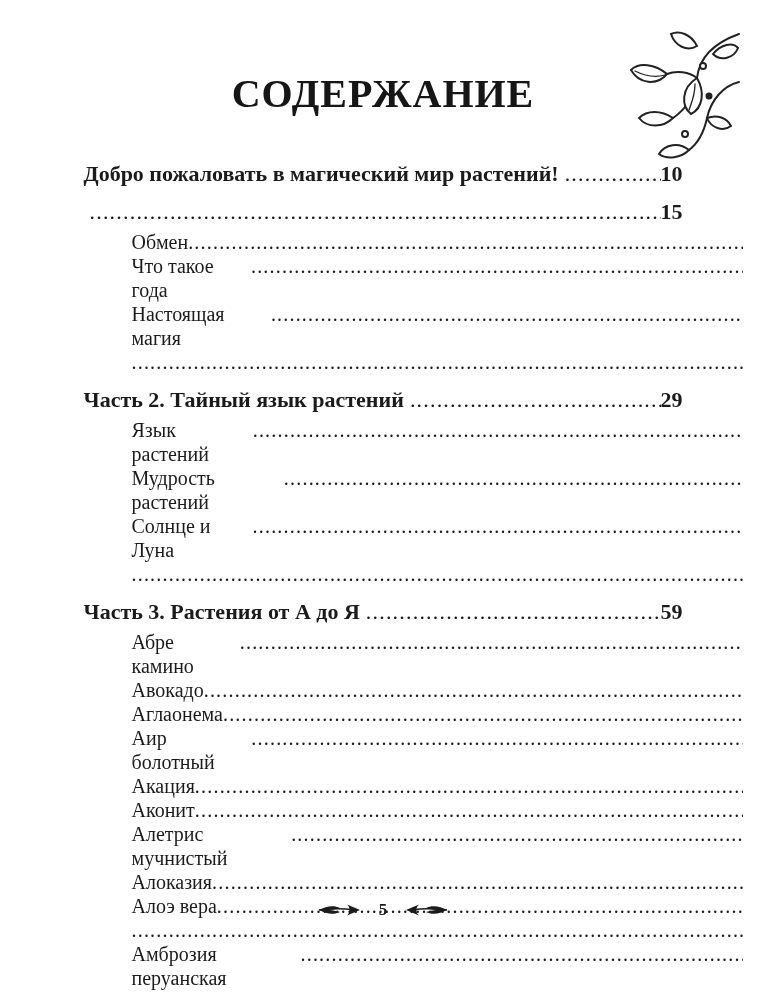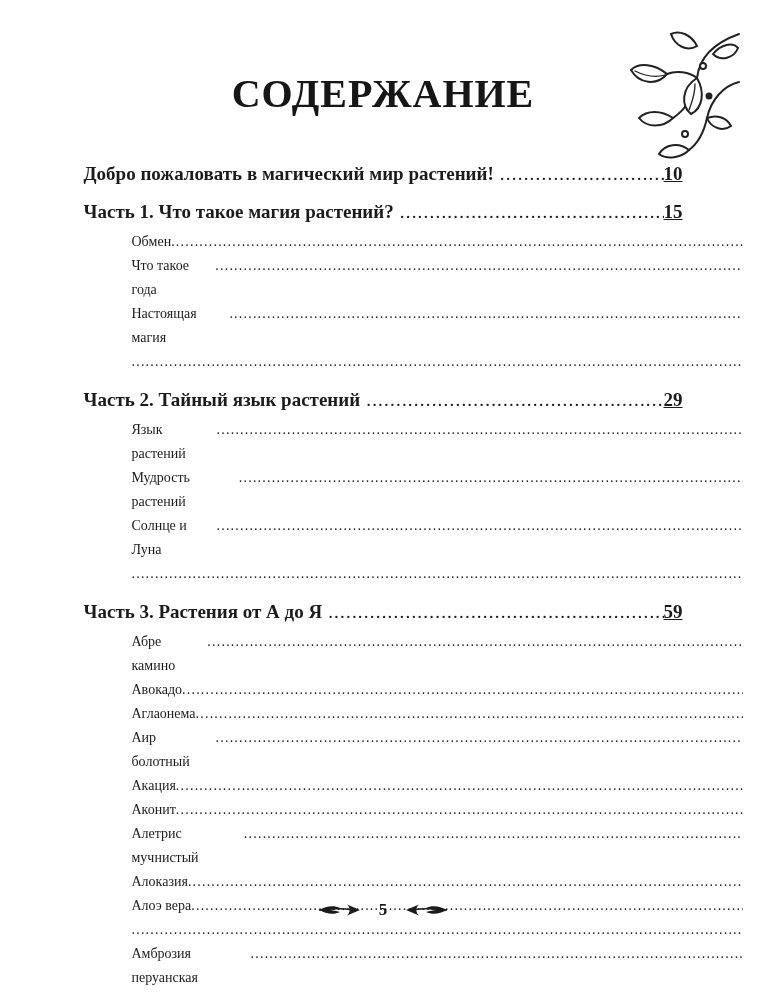--- a/index.html
+++ b/index.html
@@ -27,48 +27,48 @@
     line-height: 48px;
     font-weight: 700;
     letter-spacing: 1px;
     color: #161616;
   }
   
   .toc-heading {
     display: flex;
     align-items: baseline;
     font-weight: 700;
-    font-size: 19px;
+    font-size: 22px;
     line-height: 24px;
   }
   .intro-row { margin-top: 44px; }
   .toc-section .toc-heading { margin-top: 14px; margin-bottom: 6px; }
   .h-label { white-space: nowrap; }
   .dots {
     flex: 1 1 auto;
     min-width: 10px;
     overflow: hidden;
     white-space: nowrap;
     font-weight: 400;
   }
   .dots::after {
     content: "........................................................................................................................................";
     letter-spacing: 1.2px;
   }
   .h-dots { margin-left: 6px; }
-  .toc-heading .pg { margin-left: 0; font-weight: 700; text-decoration: underline; }
+  .toc-heading .pg { margin-left: 0; font-weight: 700; }
   .pg { margin-left: 3px; white-space: nowrap; }
   
   .toc-columns {
     display: grid;
     grid-template-columns: 1fr 1fr;
     column-gap: 22px;
     margin-left: 48px;
     margin-top: 2px;
-    font-size: 14px;
+    font-size: 20px;
     line-height: 24px;
   }
   .entry-row { display: flex; align-items: baseline; }
   .entry-label { flex: 0 1 auto; }
   
   .corner-art {
     position: absolute;
     top: 20px;
     right: 2px;
     width: 134px;
@@ -120,21 +120,20 @@
 
     <div class="toc-heading intro-row">
       <span class="h-label">Добро пожаловать в магический мир растений!</span>
       <span class="dots h-dots"></span>
       <span class="pg h-pg">10</span>
     </div>
 
     <div>
         <section class="toc-section">
           <div class="toc-heading">
-            <span class="h-label">Часть 1. Что такое магия растений?</span>
             <span class="dots h-dots"></span>
             <span class="pg h-pg">15</span>
           </div>
           <div class="toc-columns">
             <div class="toc-col">
               <div class="toc-entry">
                 <div class="entry-row">
                   <span class="entry-label">Обмен</span>
                   <span class="dots"></span>
                 </div>

